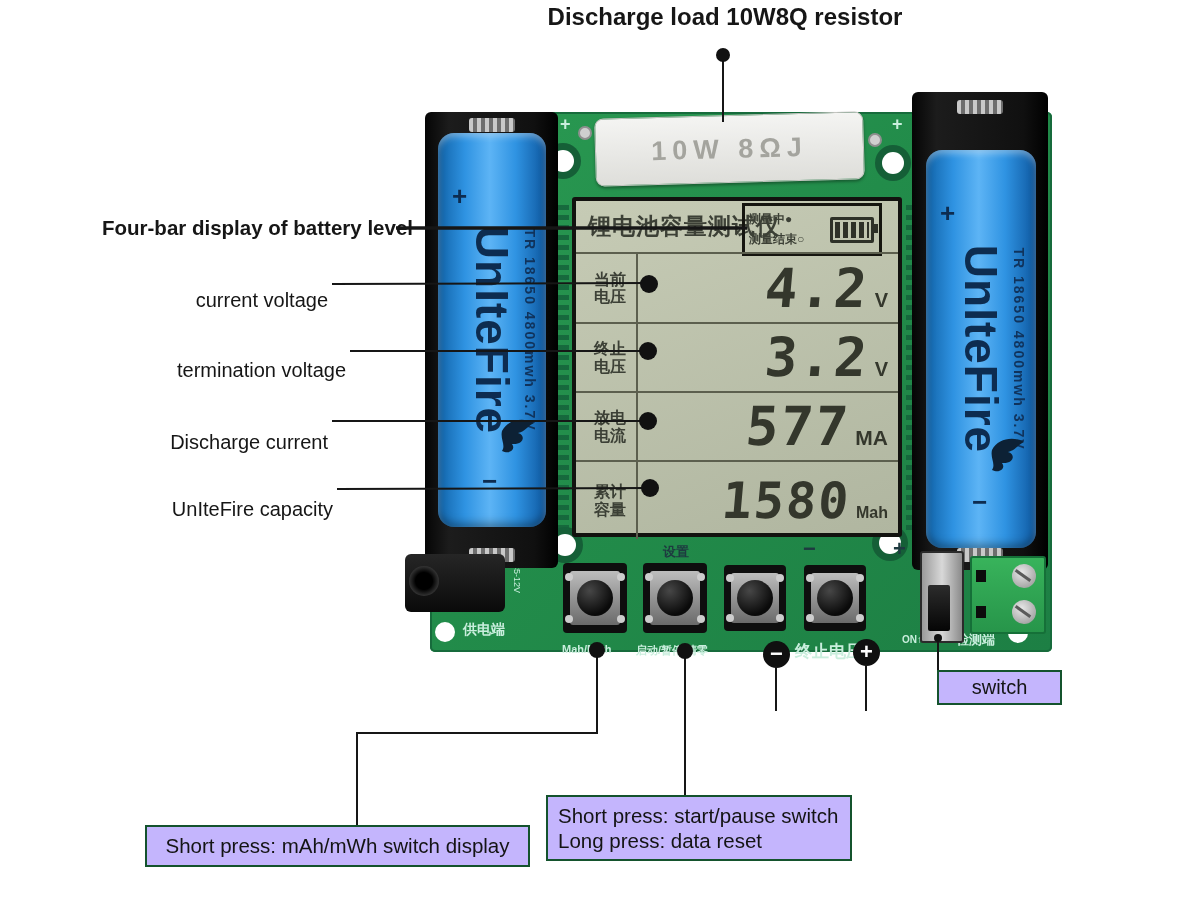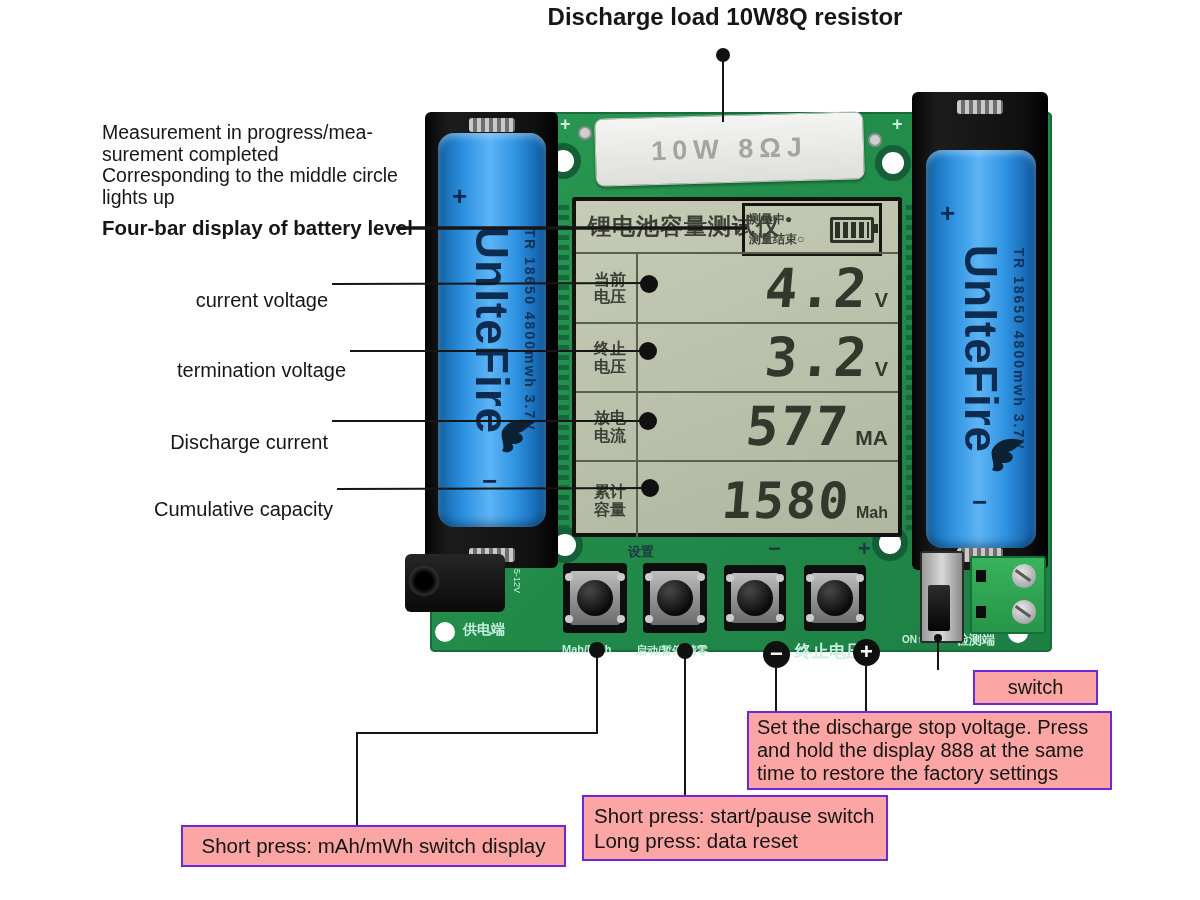--- a/index.html
+++ b/index.html
@@ -10,37 +10,37 @@
   
   .top-callout{left:520px;top:3px;width:410px;text-align:center;font-size:24px;font-weight:600;}
   .note{left:102px;top:122px;width:312px;font-size:19.5px;line-height:21.5px;white-space:pre-line;}
   .fourbar{left:102px;top:216px;font-size:20.5px;font-weight:bold;}
   .lbl{font-size:20px;text-align:right;}
   .lbl-cv{left:100px;top:289px;width:228px;}
   .lbl-tv{left:100px;top:359px;width:246px;}
   .lbl-dc{left:100px;top:431px;width:228px;}
   .lbl-cc{left:100px;top:498px;width:233px;}
 
-  .cbox{border:2px solid #6d28d9;background:#fca5a5;color:#141414;margin-left:36px;}
+  .cbox{border:2px solid #14532d;background:#c4b5fd;color:#141414;}
   .cbox-switch{left:937px;top:670px;width:121px;height:31px;line-height:31px;text-align:center;font-size:20px;}
   .cbox-stop{left:711px;top:711px;width:345px;padding:3px 8px;font-size:20px;line-height:23px;white-space:pre-line;}
   .cbox-start{left:546px;top:795px;width:282px;padding:6px 10px;font-size:20.5px;line-height:25px;white-space:pre-line;}
   .cbox-mah{left:145px;top:825px;width:381px;height:38px;line-height:38px;text-align:center;font-size:20.5px;}
 
   .badge{width:27px;height:27px;border-radius:50%;background:#101010;color:#fff;
          text-align:center;line-height:26px;font-size:22px;font-weight:bold;}
 
   
   .pcb{left:430px;top:112px;width:622px;height:540px;border-radius:5px;
        background:linear-gradient(135deg,#2a9a52 0%,#228c4a 45%,#1d7f44 100%);
        box-shadow:inset 0 0 0 2px #176b3c;}
   .hole{border-radius:50%;background:#fff;}
   .hole.ring{box-shadow:0 0 0 7px #155f37;}
   .silk{color:#c9eedd;}
-  .silk-dark{color:#1e3a40;}
+  .silk-dark{color:#1e3a40;margin-left:35px;}
 
   
   .resistor{left:595px;top:115px;width:267px;height:66px;border-radius:9px;
             background:linear-gradient(#f4f4f2,#dededa);border:1px solid #c4c4c0;
             transform:rotate(-1.6deg);box-shadow:0 2px 3px rgba(0,0,0,.35);
             text-align:center;line-height:66px;font-size:27px;font-weight:bold;
             letter-spacing:6px;color:#a4a49e;}
   .lead{width:10px;height:10px;border-radius:50%;background:#cfcfcf;border:2px solid #8f8f8f;}
 
   
@@ -270,34 +270,27 @@
     <div style="position:absolute;left:4px;top:12px;width:10px;height:12px;background:#0c0c0c;"></div>
     <div style="position:absolute;left:4px;bottom:14px;width:10px;height:12px;background:#0c0c0c;"></div>
   </div>
   <div class="abs dcjack">
       <div class="ring"></div>
     </div>
 
   <div class="abs badge" style="left:763px;top:641px;">−</div>
   <div class="abs badge" style="left:853px;top:639px;">+</div>
 
-  <div class="abs note">Measurement in progress/mea-
-surement completed
-Corresponding to the middle circle
-lights up</div>
   <div class="abs fourbar">Four-bar display of battery level</div>
   <div class="abs lbl lbl-tv">termination voltage</div>
   <div class="abs lbl lbl-cv">current voltage</div>
   <div class="abs lbl lbl-dc">Discharge current</div>
-  <div class="abs lbl lbl-cc">Cumulative capacity</div>
+  <div class="abs lbl lbl-cc">UnIteFire capacity</div>
 
   <div class="abs cbox cbox-switch">switch</div>
-  <div class="abs cbox cbox-stop">Set the discharge stop voltage. Press
-and hold the display 888 at the same
-time to restore the factory settings</div>
   <div class="abs cbox cbox-start">Short press: start/pause switch
 Long press: data reset</div>
   <div class="abs cbox cbox-mah">Short press: mAh/mWh switch display</div>
 
   <svg class="overlay" width="1200" height="900" viewBox="0 0 1200 900">
     <g stroke="#161616" stroke-width="2" fill="none">
       <line x1="723" y1="57" x2="723" y2="122"></line>
       <line x1="396" y1="228" x2="747" y2="228" stroke-width="3.5"></line>
       <line x1="332" y1="284" x2="649" y2="283"></line>
       <line x1="350" y1="351" x2="648" y2="351"></line>

